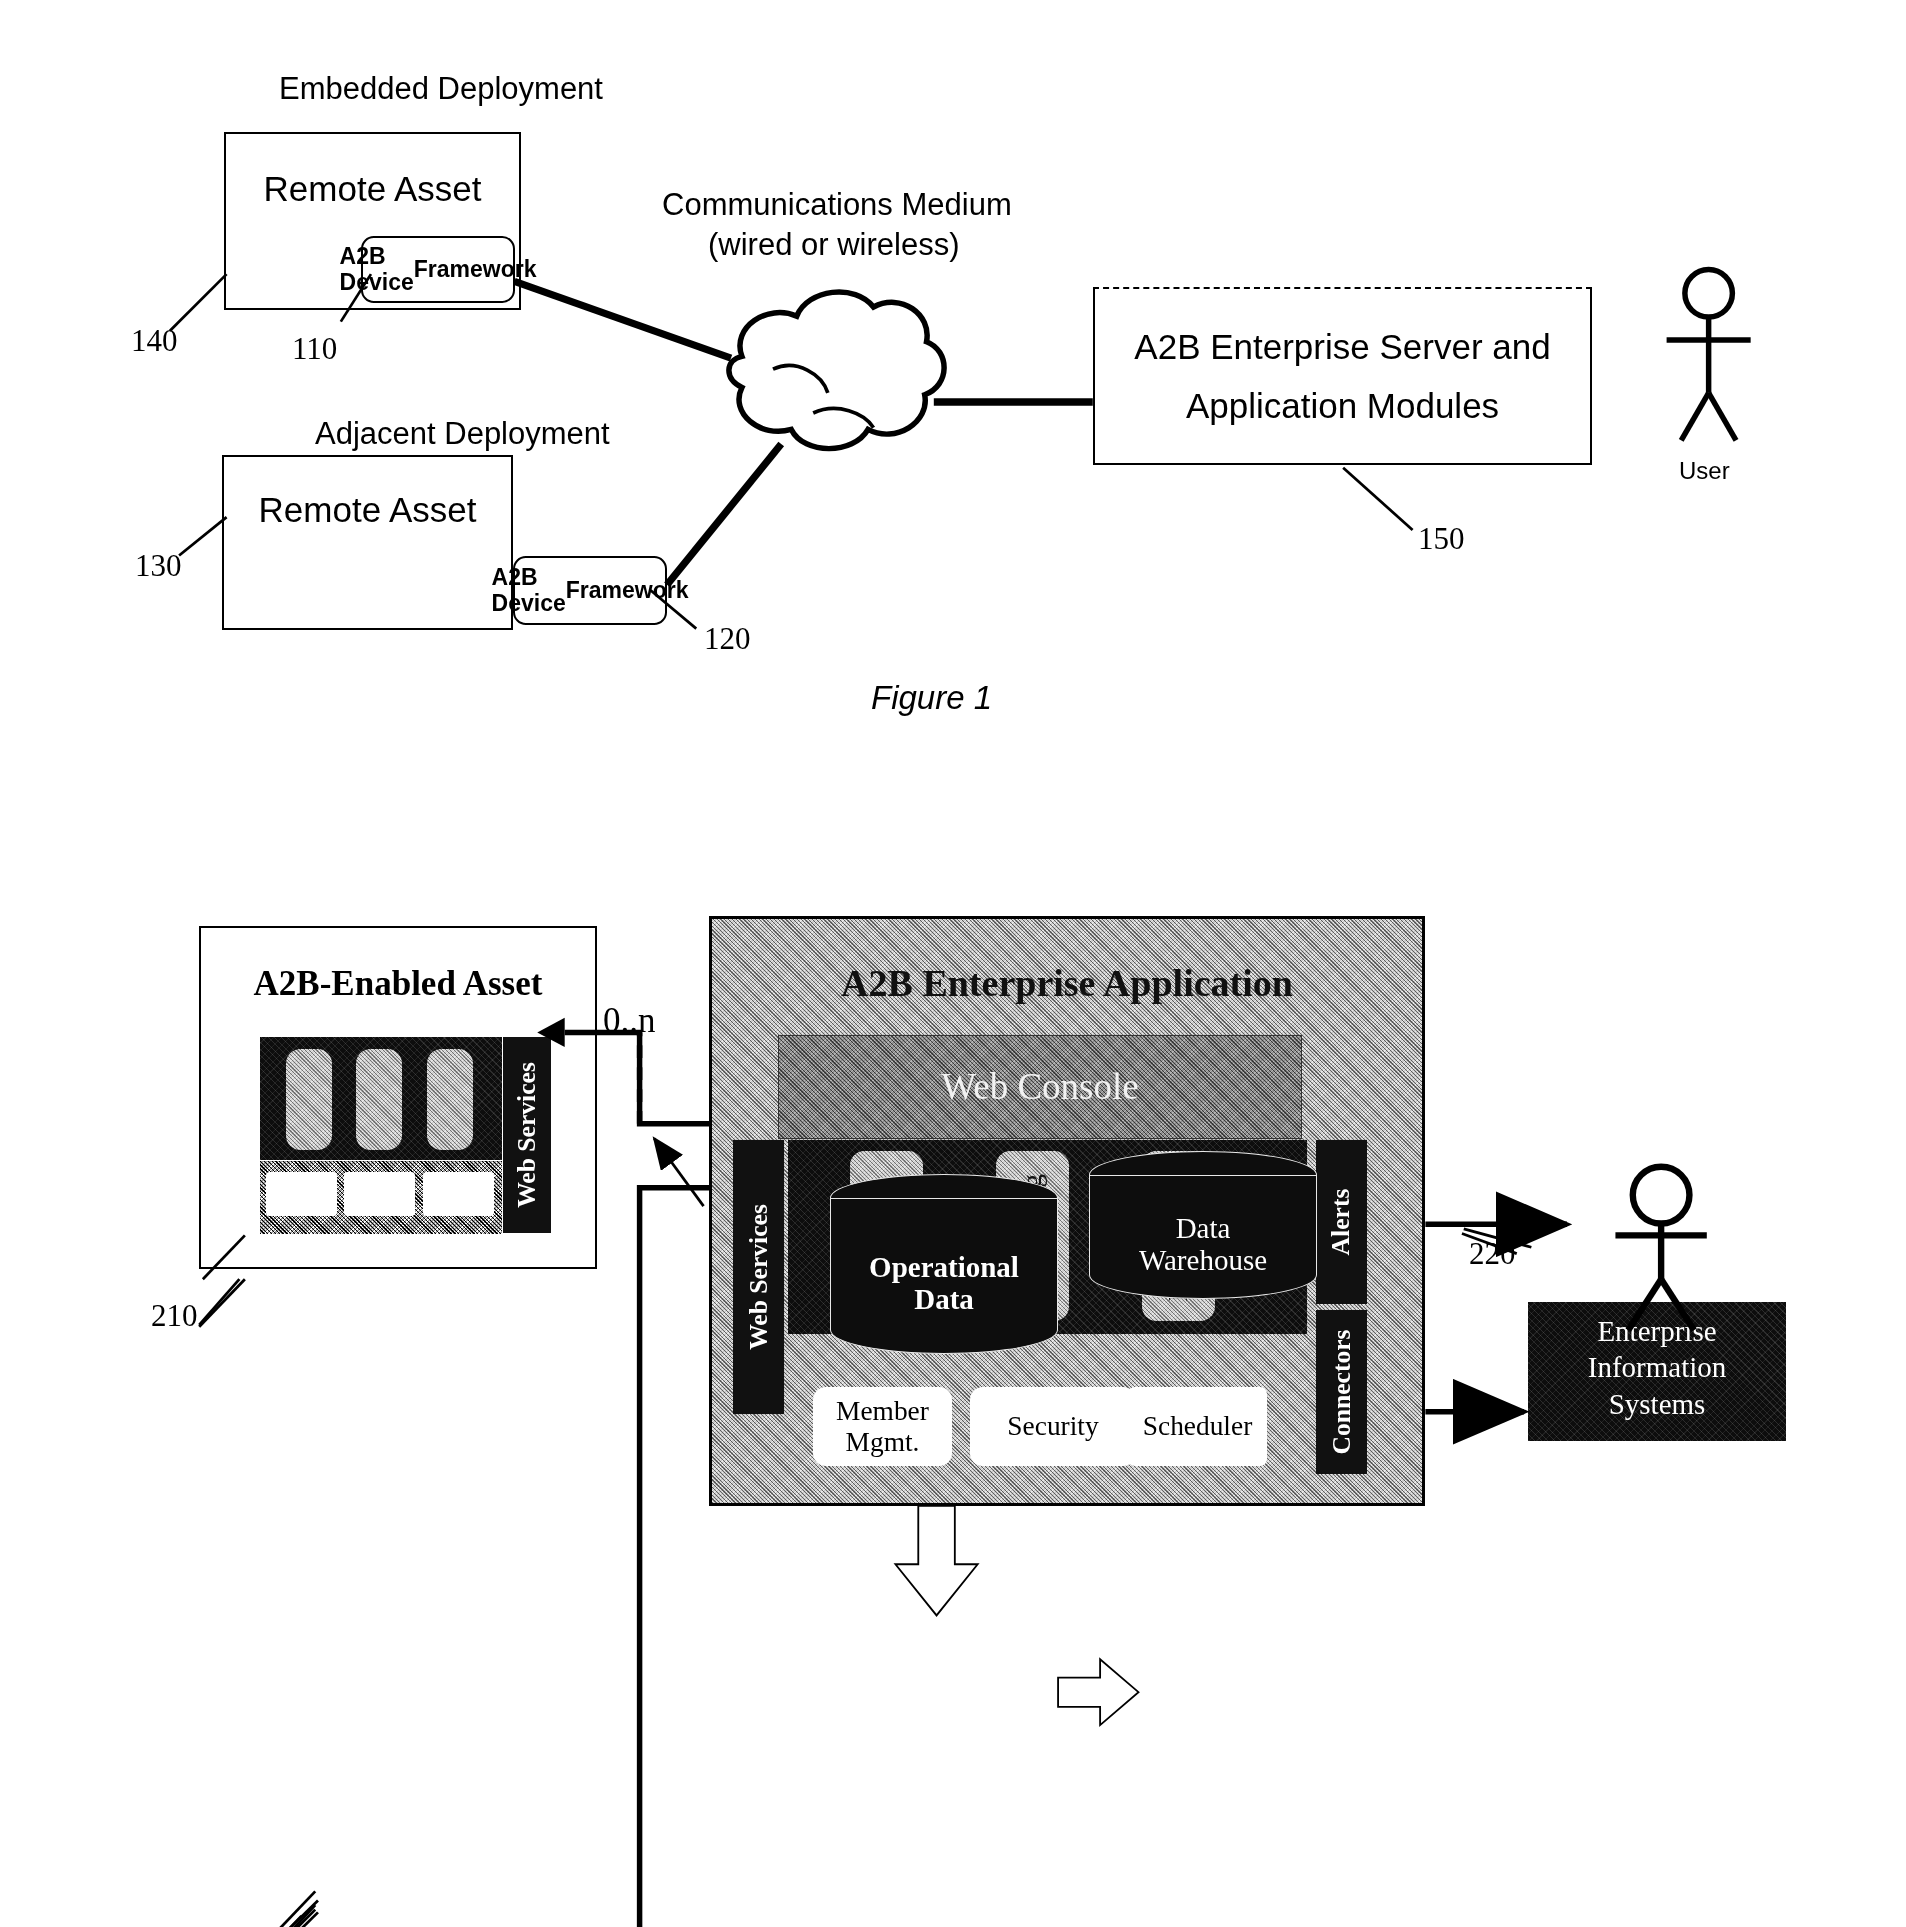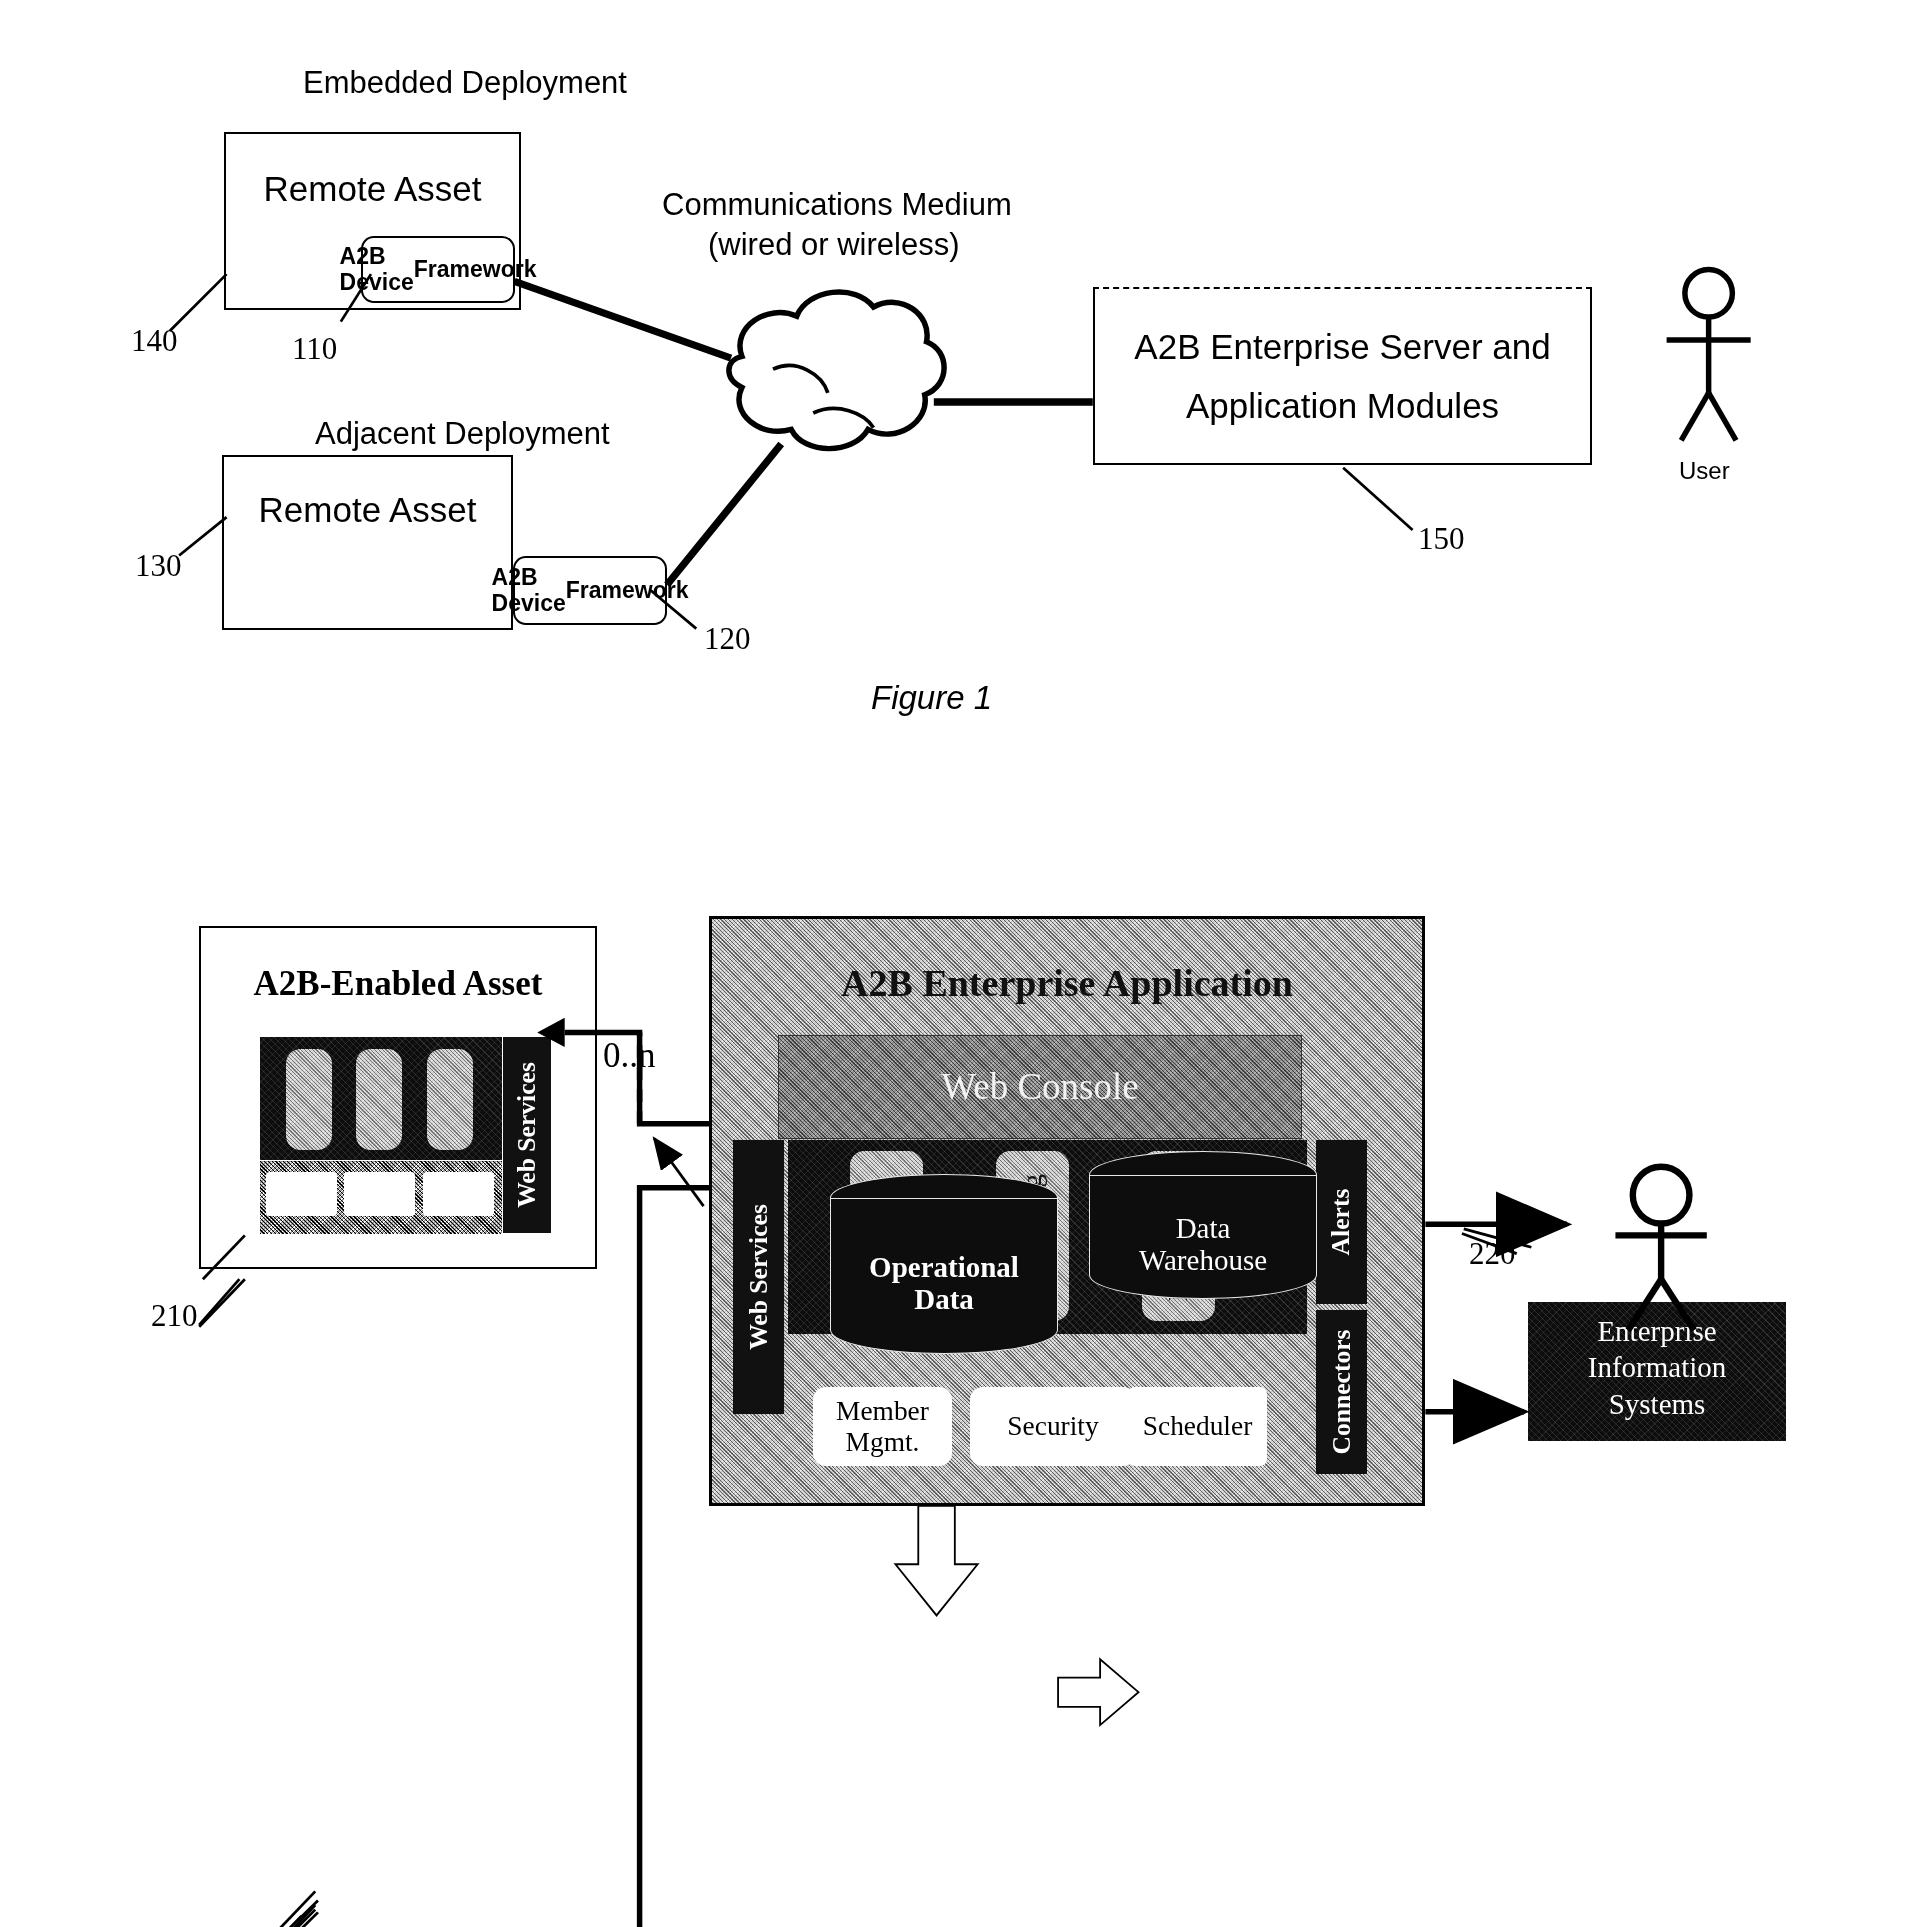--- a/index.html
+++ b/index.html
@@ -212,21 +212,21 @@
     white-space: nowrap;
   }
 </style>
 </head>
 <body>
 
 <div class="page">
 
   <div class="abs" style="left:0;top:0;width:1906px;height:713px;">
 
-    <div class="abs txt-sans f1-label" style="left:279px;top:65px;margin-left:24px;">Embedded Deployment</div>
+    <div class="abs txt-sans f1-label" style="left:279px;top:71px;">Embedded Deployment</div>
 
     <div class="abs box-plain" style="left:224px;top:132px;width:297px;height:178px;"></div>
     <div class="abs txt-sans box-title" style="left:224px;top:169px;width:297px;">Remote Asset</div>
 
     <div class="abs rounded-chip" style="left:361px;top:236px;width:154px;height:67px;">
       <span>A2B Device</span>
       <span>Framework</span>
     </div>
 
     <div class="abs refnum" style="left:131px;top:323px;">140</div>
@@ -272,21 +272,21 @@
     <div class="abs white-box" style="left:266px;top:313px;width:71px;height:44px;"></div>
     <div class="abs white-box" style="left:344px;top:313px;width:71px;height:44px;"></div>
     <div class="abs white-box" style="left:423px;top:313px;width:71px;height:44px;"></div>
 
     <div class="abs solid-black vert-label vert-label-dark" style="left:503px;top:178px;width:48px;height:196px;">
       <span>Web Services</span>
     </div>
 
     <div class="abs refnum" style="left:151px;top:439px;">210</div>
 
-    <div class="abs zero-n" style="left:603px;top:142px;margin-top:35px;">0..n</div>
+    <div class="abs zero-n" style="left:603px;top:142px;">0..n</div>
 
     <div class="abs noise-light" style="left:709px;top:57px;width:716px;height:590px;border:3.7px solid #000;box-sizing:border-box;"></div>
     <div class="abs heading-serif-bold" style="left:709px;top:102px;width:716px;text-align:center;font-size:38px;color:#111;">A2B Enterprise Application</div>
 
     <div class="abs noise-mid" style="left:778px;top:176px;width:524px;height:104px;border:1.8px solid #333;box-sizing:border-box;"></div>
     <div class="abs" style="left:778px;top:206px;width:524px;text-align:center;font-family:'Liberation Serif',serif;font-size:37px;color:#f2f2f2;">Web Console</div>
 
     <div class="abs solid-black vert-label vert-label-dark" style="left:733px;top:281px;width:51px;height:274px;">
       <span>Web Services</span>
     </div>

